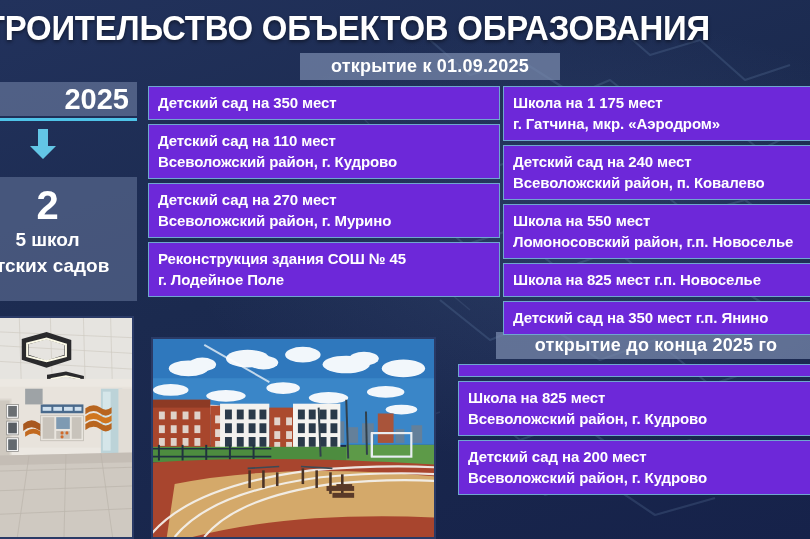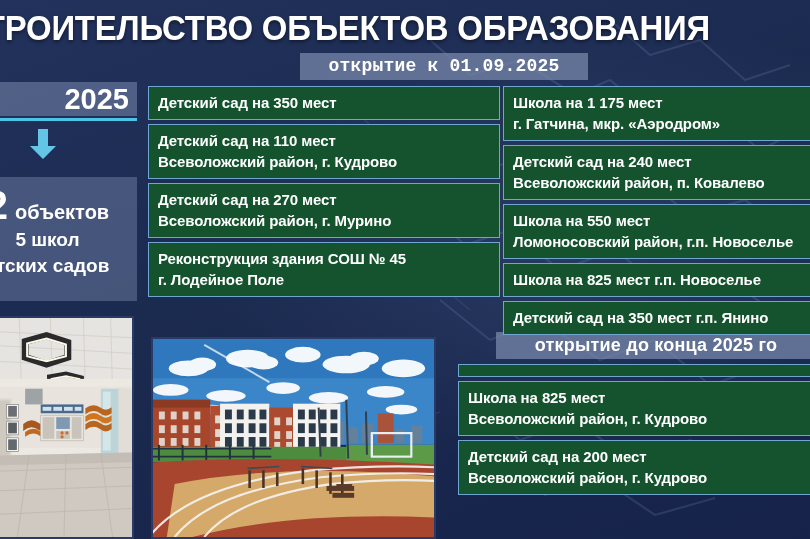--- a/index.html
+++ b/index.html
@@ -50,21 +50,21 @@
     color: #ffffff;
     font-size: 18px;
     font-weight: bold;
     text-align: center;
     line-height: 27px;
     height: 27px;
     letter-spacing: 0.2px;
     white-space: nowrap;
     overflow: hidden;
   }
-  #banner-main { left: 300px; top: 53px; width: 288px; font-family: Liberation Mono, monospace; }
+  #banner-main { left: 300px; top: 53px; width: 260px; }
   #banner-second { left: 496px; top: 332px; width: 320px; text-align: center; }
 
   
   #year-box {
     position: absolute;
     left: -42px; top: 82px;
     width: 179px; height: 34px;
     background: rgba(110,126,162,0.62);
   }
   #year-label {
@@ -122,21 +122,21 @@
     white-space: nowrap;
   }
 
   
   .col { position: absolute; }
   #col-left  { left: 148px; top: 86px;  width: 352px; }
   #col-right { left: 503px; top: 86px;  width: 330px; }
   #col-bottom{ left: 458px; top: 364px; width: 360px; }
 
   .card {
-    background: #14532d;
+    background: #6d28d9;
     border: 1px solid #6fa6cf;
     padding: 5px 9px 6px 9px;
     margin-bottom: 4px;
     overflow: hidden;
   }
   .card .ln {
     color: #ffffff;
     font-size: 15px;
     font-weight: bold;
     line-height: 21px;
@@ -188,21 +188,20 @@
 
 <div id="arrow">
   <svg viewBox="0 0 28 30">
     <path d="M 9 0 L 19 0 L 19 17 L 27 17 L 14 30 L 1 17 L 9 17 Z" fill="#63c6e6"></path>
   </svg>
 </div>
 
 <div id="stat-box">
   <div class="stat-row1">
     <span id="stat-number">2</span>
-    <span id="stat-unit">объектов</span>
   </div>
   <div class="stat-sub">5 школ</div>
   <div class="stat-sub">етских садов</div>
 </div>
 
 <div class="col" id="col-left">
   <div class="card">
     <div class="ln">Детский сад на 350 мест</div>
   </div>
   <div class="card">

